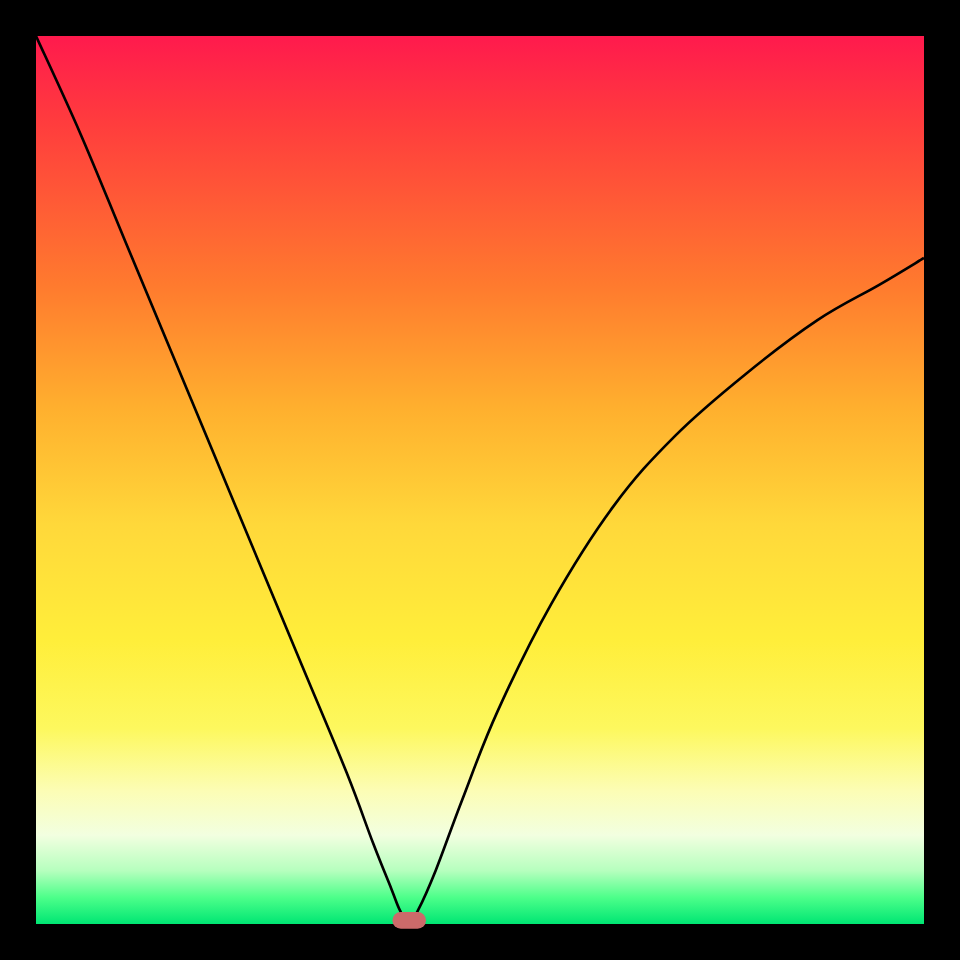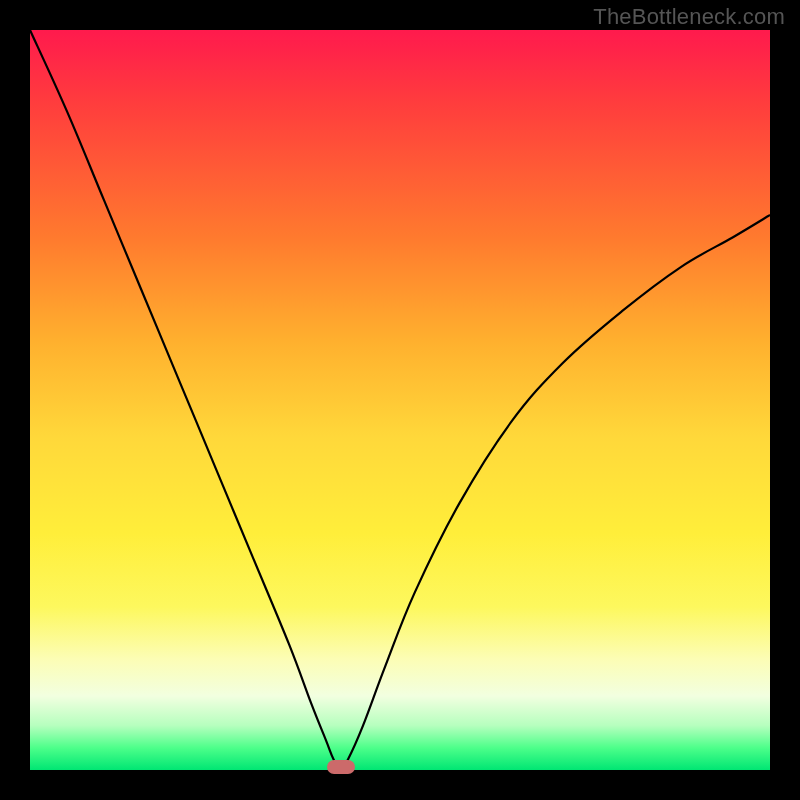--- a/index.html
+++ b/index.html
@@ -66,14 +66,13 @@
 </head>
 <body>
 
 <div class="frame">
   <div class="plot-area">
     <svg class="curve" viewBox="0 0 740 740" preserveAspectRatio="none">
       <path id="curve-path" d="M 0,0 C 6.66,14.651999999999996 23.68,50.763999999999996 37,81.39999999999998 C 50.32,112.03599999999996 60.68,138.2319999999999 74,170.19999999999993 C 87.32,202.16799999999995 97.68,227.03199999999998 111,259 C 124.32,290.968 134.68,315.83199999999994 148,347.79999999999995 C 161.32,379.768 171.68,404.632 185,436.6 C 198.32,468.56800000000004 208.68,493.43199999999996 222,525.4 C 235.32,557.3679999999999 248.344,587.5600000000001 259,614.2 C 269.656,640.84 274.53999999999996,656.084 281.2,673.4 C 287.86,690.716 292.004,700.41 296,710.4 C 299.996,720.39 300.736,723.8384 303.4,728.9 C 306.06399999999996,733.9616 308.136,738.52 310.8,738.52 C 313.464,738.52 314.204,736.6256 318.2,728.9 C 322.19599999999997,721.1744 326.34,712.25 333,695.6 C 339.66,678.95 345.876,660.376 355.2,636.4 C 364.524,612.424 371.48,591.704 384.8,562.4 C 398.12,533.096 411.884,504.236 429.2,473.6 C 446.51599999999996,442.96400000000006 462.35200000000003,417.50800000000004 481,392.20000000000005 C 499.64799999999997,366.89200000000005 512.8199999999999,352.97999999999996 532.8,332.99999999999994 C 552.78,313.0199999999999 570.688,298.51599999999996 592,281.2 C 613.312,263.884 631.22,250.11999999999995 651.2,236.79999999999995 C 671.1800000000001,223.47999999999996 687.016,216.52400000000003 703,207.20000000000005 C 718.984,197.87600000000006 733.34,188.996 740,185" fill="none" stroke="#000" stroke-width="2.2"></path>
     </svg>
     <div class="marker" id="min-marker" style="left: 296.8px; top: 730.04px; background: rgb(204, 106, 106);"></div>
   </div>
-  <div class="watermark">TheBottleneck.com</div>
 </div>
 
 </body></html>

